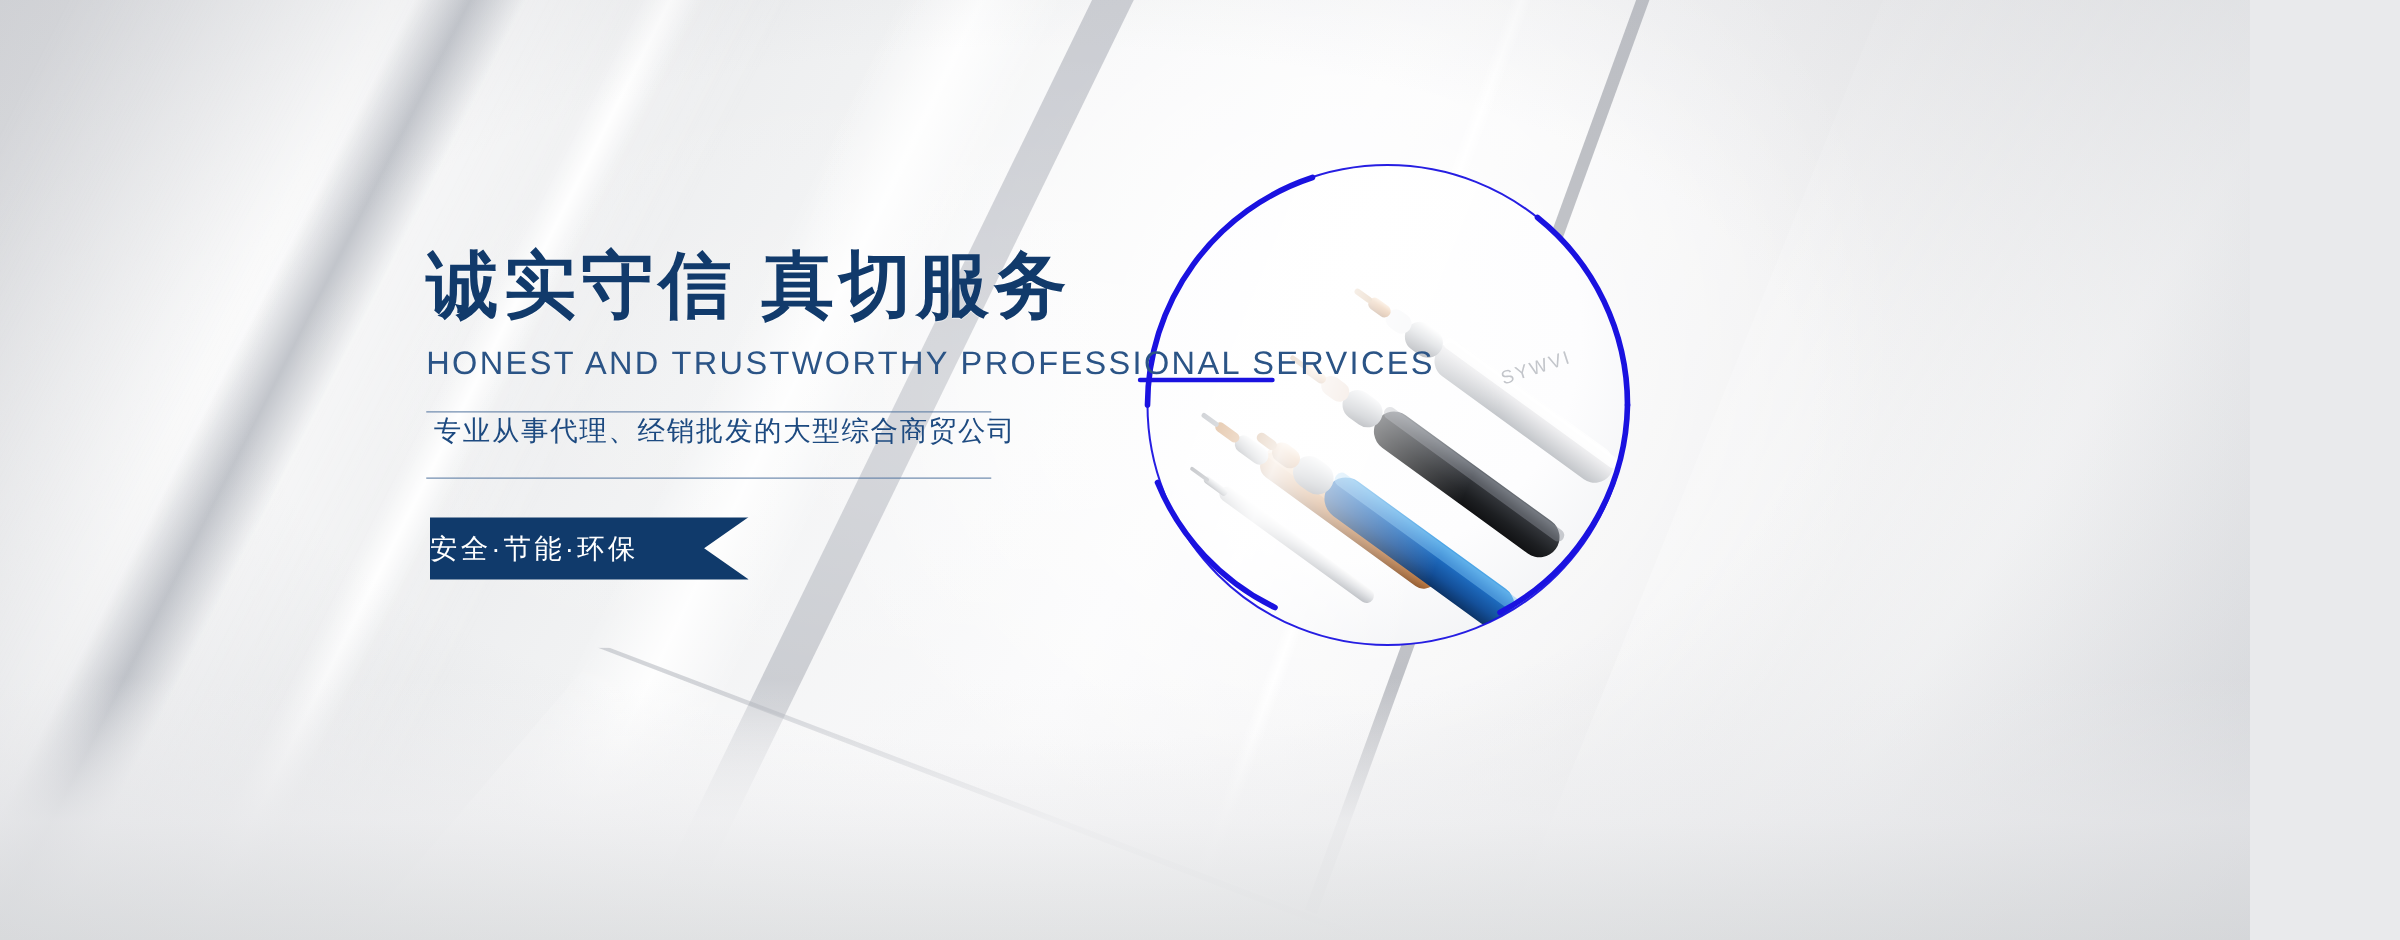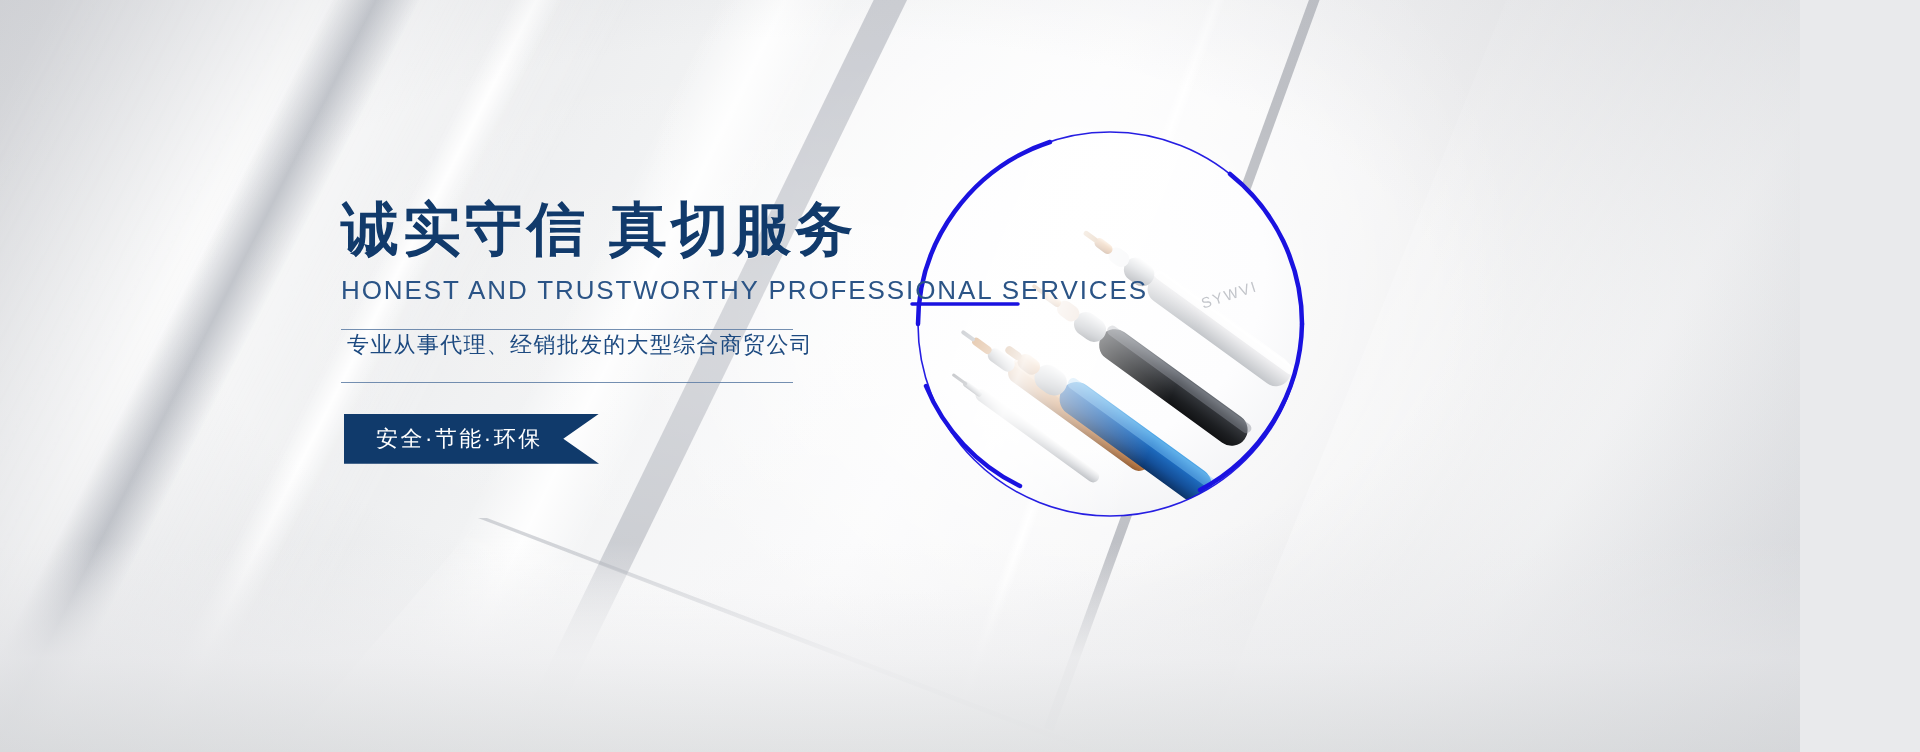--- a/index.html
+++ b/index.html
@@ -109,21 +109,21 @@
   }
 
   .ribbon {
     position:relative; margin-top:31px; margin-left:3px;
     width:255px; height:50px; background:#103a6b;
     display:flex; align-items:center;
     clip-path:polygon(0 0, 100% 0, 86% 50%, 100% 100%, 0 100%);
   }
   .ribbon-label {
     color:#ffffff; font-size:22px; letter-spacing:2.5px;
-    padding-left:32px; white-space:nowrap;
+    white-space:nowrap;
   }
 
   
   .medallion { position:absolute; left:900px; top:114px; width:420px; height:420px; z-index:5; }
 
   .disc {
     position:absolute; left:18px; top:18px; width:384px; height:384px;
     border-radius:50%;
     background:radial-gradient(circle at 42% 34%,#ffffff 0%,#fdfdfe 55%,#f2f3f5 82%,#e9eaed 100%);
     overflow:hidden;

